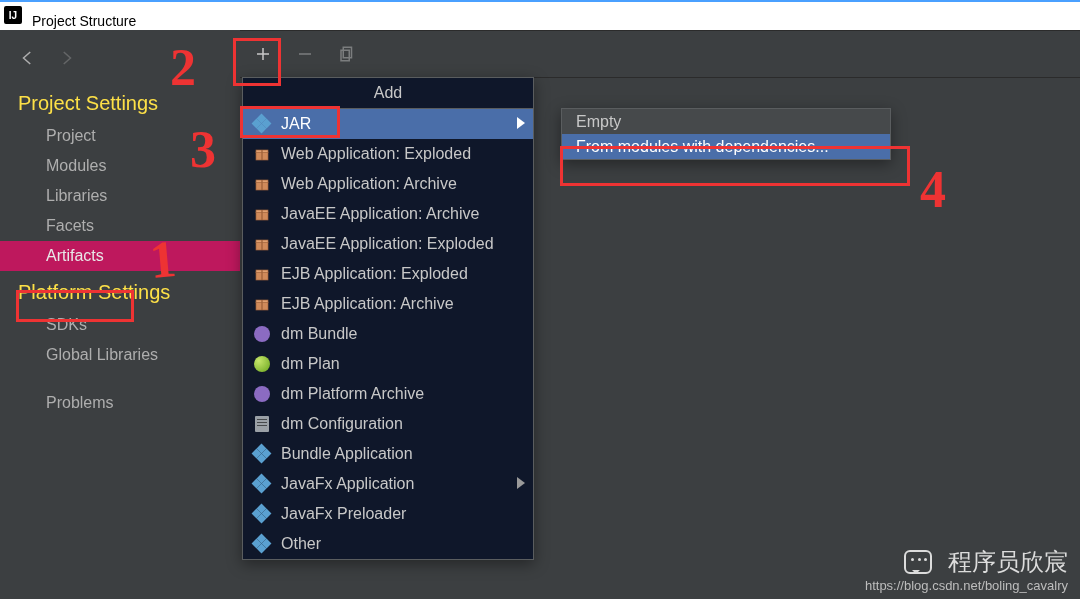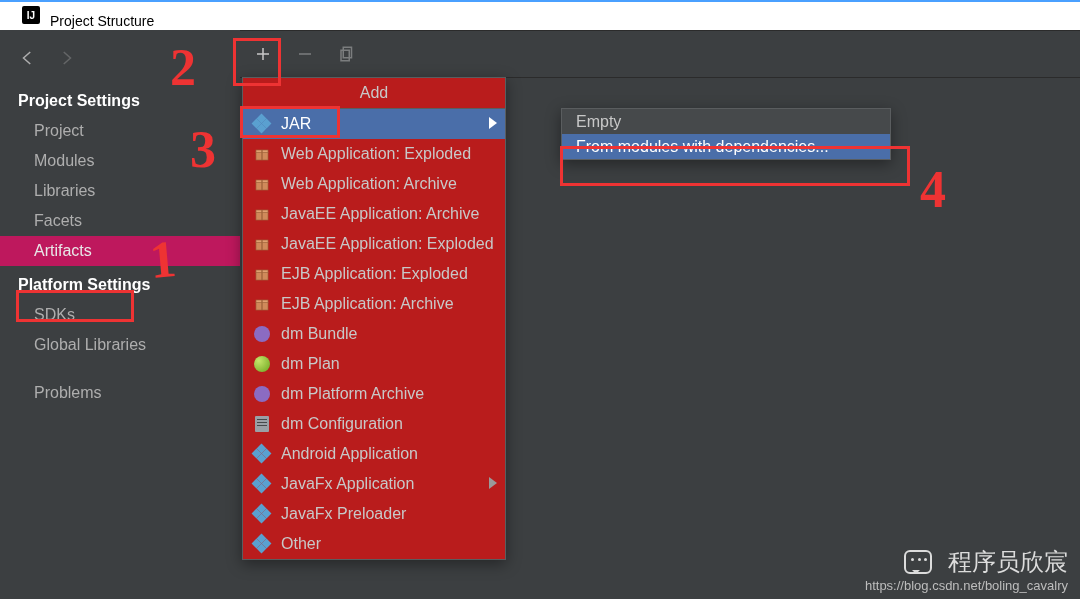--- a/index.html
+++ b/index.html
@@ -1,33 +1,33 @@
 <!DOCTYPE html>
 <html><head>
 <meta charset="utf-8">
 <style>
   * { margin: 0; padding: 0; box-sizing: border-box; }
   html, body { width: 1080px; height: 599px; font-family: "Segoe UI", Arial, sans-serif; background: #3c3f41; overflow: hidden; }
-  .titlebar { position: absolute; left: 0; top: 0; right: 0; height: 30px; background: #fff; display: flex; align-items: center; padding-left: 22px; }
+  .titlebar { position: absolute; left: 0; top: 0; right: 0; height: 30px; background: #fff; display: flex; align-items: center; padding-left: 4px; }
   .app-icon { width: 18px; height: 18px; background: #000; border: 2px solid #000; margin-right: 10px; font-size: 10px; color:#fff; display:flex; align-items:center; justify-content:center; font-weight:bold; border-radius:2px;}
   .title-text { color: #000; font-size: 14px; margin-top: 12px; }
   .titlebar-right { position: absolute; top: 0; right: 0; height: 18px; width: 100%; border-top: 2px solid #4aa0ff; pointer-events:none;}
   .side-toolbar { position: absolute; left: 0; top: 30px; width: 240px; bottom: 0; background: #3c3f41; }
   .nav-btns { display: flex; gap: 18px; padding: 18px 0 14px 18px; align-items: center; }
   .arrow { width: 20px; height: 20px; display:inline-flex; align-items:center; justify-content:center; }
   .arrow svg { width: 18px; height: 18px; }
-  .section-hdr { color: #ffffff; font-size: 16px; font-weight: bold; padding: 10px 18px 6px; }
-  .nav-item { color: #aeaeae; font-size: 16px; padding: 6px 0 6px 34px; cursor: pointer; }
+  .section-hdr { color: #fde047; font-size: 20px; font-weight: normal; padding: 10px 18px 6px; }
+  .nav-item { color: #aeaeae; font-size: 16px; padding: 6px 0 6px 46px; cursor: pointer; }
   .nav-item.selected { background: #be185d; color: #e8e8e8; }
   .main { position: absolute; left: 240px; top: 30px; right: 0; bottom: 0; background: #3c3f41; }
   .tool-row { height: 48px; display: flex; align-items: center; padding-left: 12px; gap: 20px; border-top: 1px solid #2b2b2b; border-bottom:1px solid #2b2b2b;}
   .tool-btn { width: 22px; height: 22px; display: flex; align-items: center; justify-content: center; }
   .plus svg, .minus svg, .copy svg { width: 18px; height: 18px; }
 
-  .dropdown { position: absolute; left: 242px; top: 77px; width: 264px; background: #b91c1c; border: 1px solid #5a5d5f; box-shadow: 0 4px 14px rgba(0,0,0,.4); }
+  .dropdown { position: absolute; left: 242px; top: 77px; width: 292px; background: #0f172a; border: 1px solid #5a5d5f; box-shadow: 0 4px 14px rgba(0,0,0,.4); }
   .dd-title { text-align: center; color: #c8c8c8; font-size: 16px; padding: 6px 0; border-bottom: 1px solid #5a5d5f; }
   .dd-item { display: flex; align-items: center; height: 30px; padding: 0 10px; font-size: 16px; color: #c8c8c8; gap: 10px; position: relative; cursor:pointer;}
   .dd-item.hl { background: #4a6ea9; color: #fff; }
   .dd-item .ico { width: 18px; height: 18px; flex-shrink: 0; display:flex; align-items:center; justify-content:center; }
   .dd-item .arrow-right { position: absolute; right: 8px; top: 50%; transform: translateY(-50%); }
   .submenu { position: absolute; left: 561px; top: 108px; width: 330px; background: #46494b; border: 1px solid #5a5d5f; box-shadow: 0 4px 14px rgba(0,0,0,.4); }
   .sub-item { height: 25px; display: flex; align-items: center; padding: 0 14px; font-size: 16px; color: #c8c8c8; cursor:pointer;}
   .sub-item.hl { background: #4a6ea9; color: #fff; }
 
   
@@ -219,21 +219,21 @@
       </div>
       <div class="dd-item">
         <span class="ico">
           <span class="diamond-grid">
             <span></span>
             <span></span>
             <span></span>
             <span></span>
           </span>
         </span>
-        <span>Android Application</span>
+        <span>Bundle Application</span>
       </div>
       <div class="dd-item">
         <span class="ico">
           <span class="diamond-grid">
             <span></span>
             <span></span>
             <span></span>
             <span></span>
           </span>
         </span>

